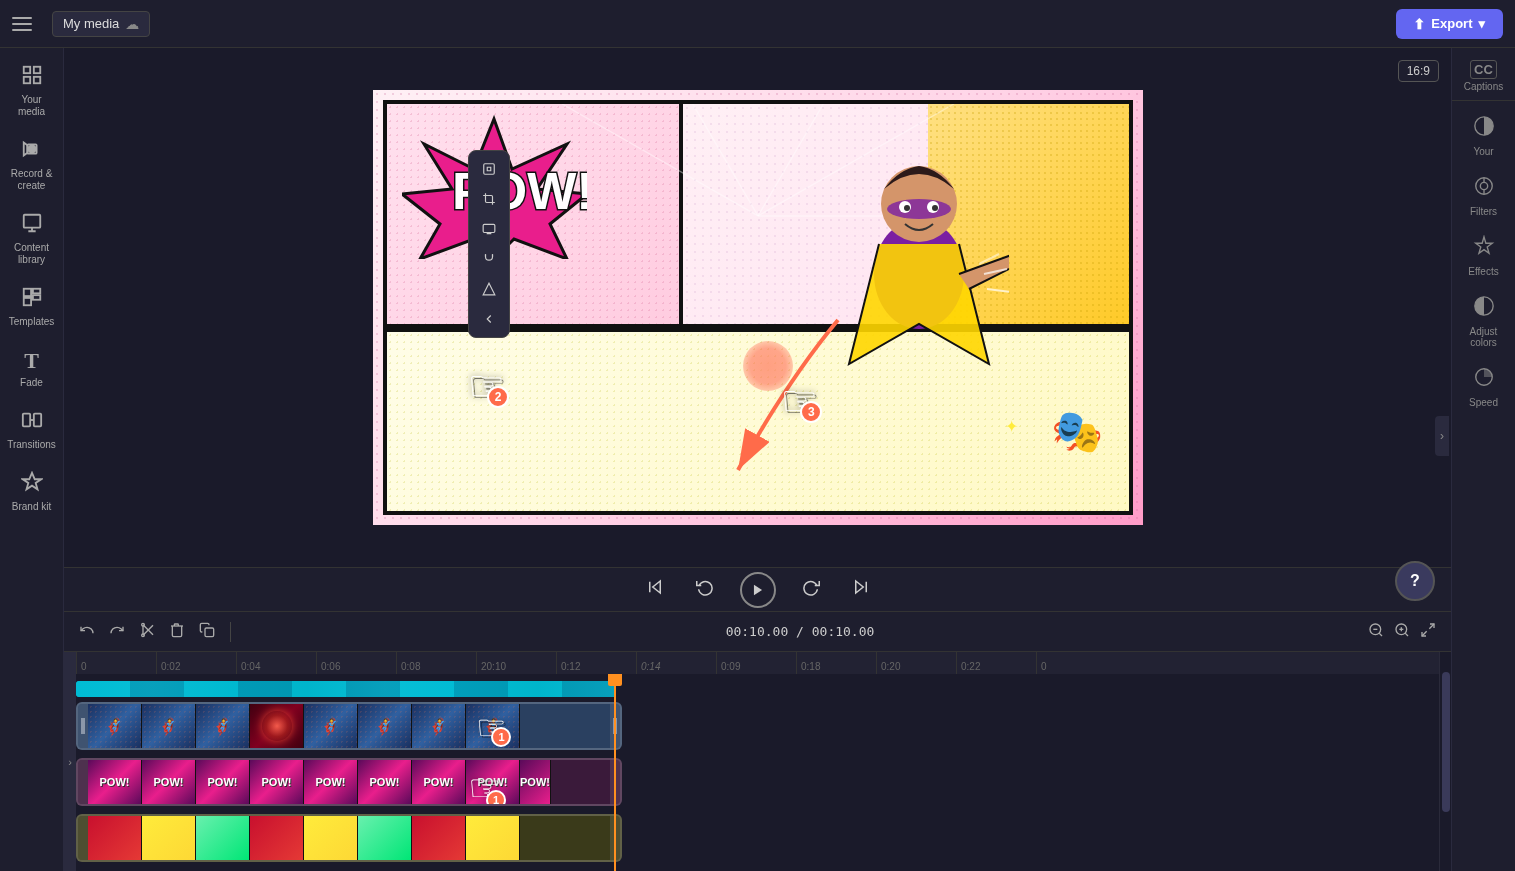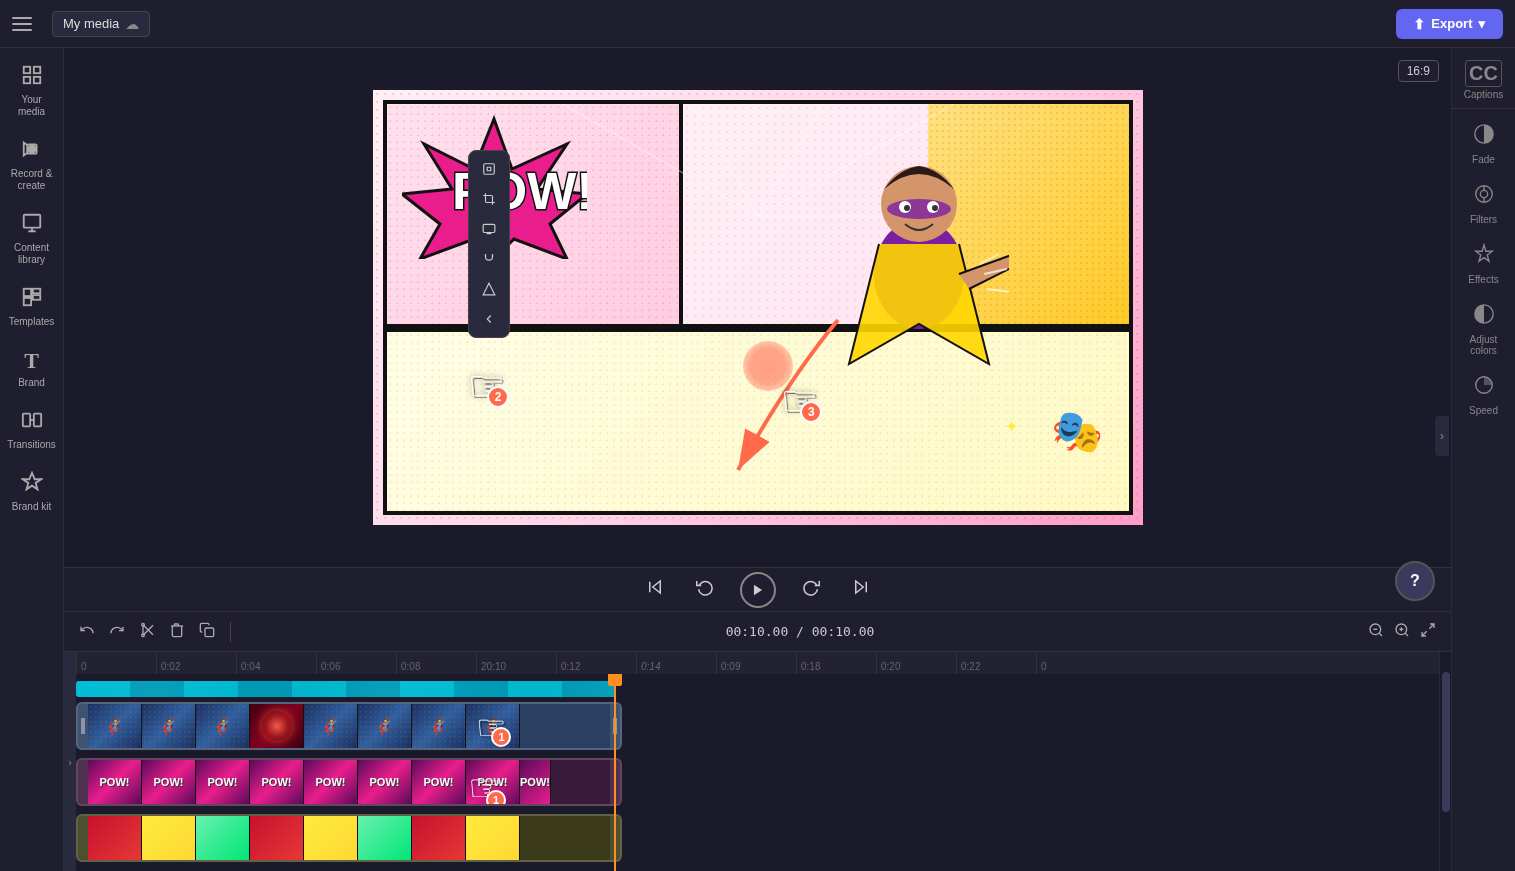--- a/index.html
+++ b/index.html
@@ -289,21 +289,21 @@
     .right-sidebar-top {
       display: flex;
       flex-direction: column;
       align-items: center;
       padding: 4px 0 8px;
       border-bottom: 1px solid #333;
       width: 100%;
       margin-bottom: 4px;
     }
     .cc-badge {
-      font-size: 20px;
+      font-size: 13px;
       color: #888;
       border: 1.5px solid #555;
       border-radius: 3px;
       padding: 1px 3px;
       font-weight: bold;
       font-family: Arial, sans-serif;
     }
     .cc-label {
       font-size: 10px;
       color: #888;
@@ -441,21 +441,21 @@
           <rect x="3" y="3" width="8" height="8"></rect>
             <rect x="13" y="3" width="8" height="5"></rect>
           <rect x="13" y="10" width="8" height="5"></rect>
             <rect x="3" y="13" width="8" height="8"></rect>
         </svg>
       </span>
       <span class="label">Templates</span>
     </div>
     <div class="sidebar-item">
       <span class="icon" style="color:#aaa;font-size:22px;font-weight:bold;font-family:serif;">T</span>
-      <span class="label">Brand</span>
+      <span class="label">Fade</span>
     </div>
     <div class="sidebar-item">
       <span class="icon">
         <svg width="22" height="22" viewBox="0 0 24 24" fill="none" stroke="#aaa" stroke-width="2">
           <rect x="2" y="5" width="8" height="14" rx="1"></rect>
           <rect x="14" y="5" width="8" height="14" rx="1"></rect>
           <path d="M10 12h4"></path>
         </svg>
       </span>
       <span class="label">Transitions</span>
@@ -884,21 +884,21 @@
       <div class="cc-badge">CC</div>
       <div class="cc-label">Captions</div>
     </div>
     <div class="right-tool">
       <span class="icon">
         <svg width="22" height="22" viewBox="0 0 24 24" fill="none">
             <circle cx="12" cy="12" r="10" stroke="#888" stroke-width="1.5"></circle>
             <path d="M12 2 A10 10 0 0 1 12 22 Z" fill="#888"></path>
           </svg>
       </span>
-      <span class="label">Fade</span>
+      <span class="label">Your</span>
     </div>
     <div class="right-tool">
       <span class="icon">
         <svg width="22" height="22" viewBox="0 0 24 24" fill="none">
             <circle cx="12" cy="12" r="9" stroke="#888" stroke-width="1.5"></circle>
             <circle cx="12" cy="12" r="4" stroke="#888" stroke-width="1.5"></circle>
             <line x1="12" y1="3" x2="12" y2="8" stroke="#888" stroke-width="1.5"></line>
             <line x1="12" y1="16" x2="12" y2="21" stroke="#888" stroke-width="1.5"></line>
           </svg>
       </span>

